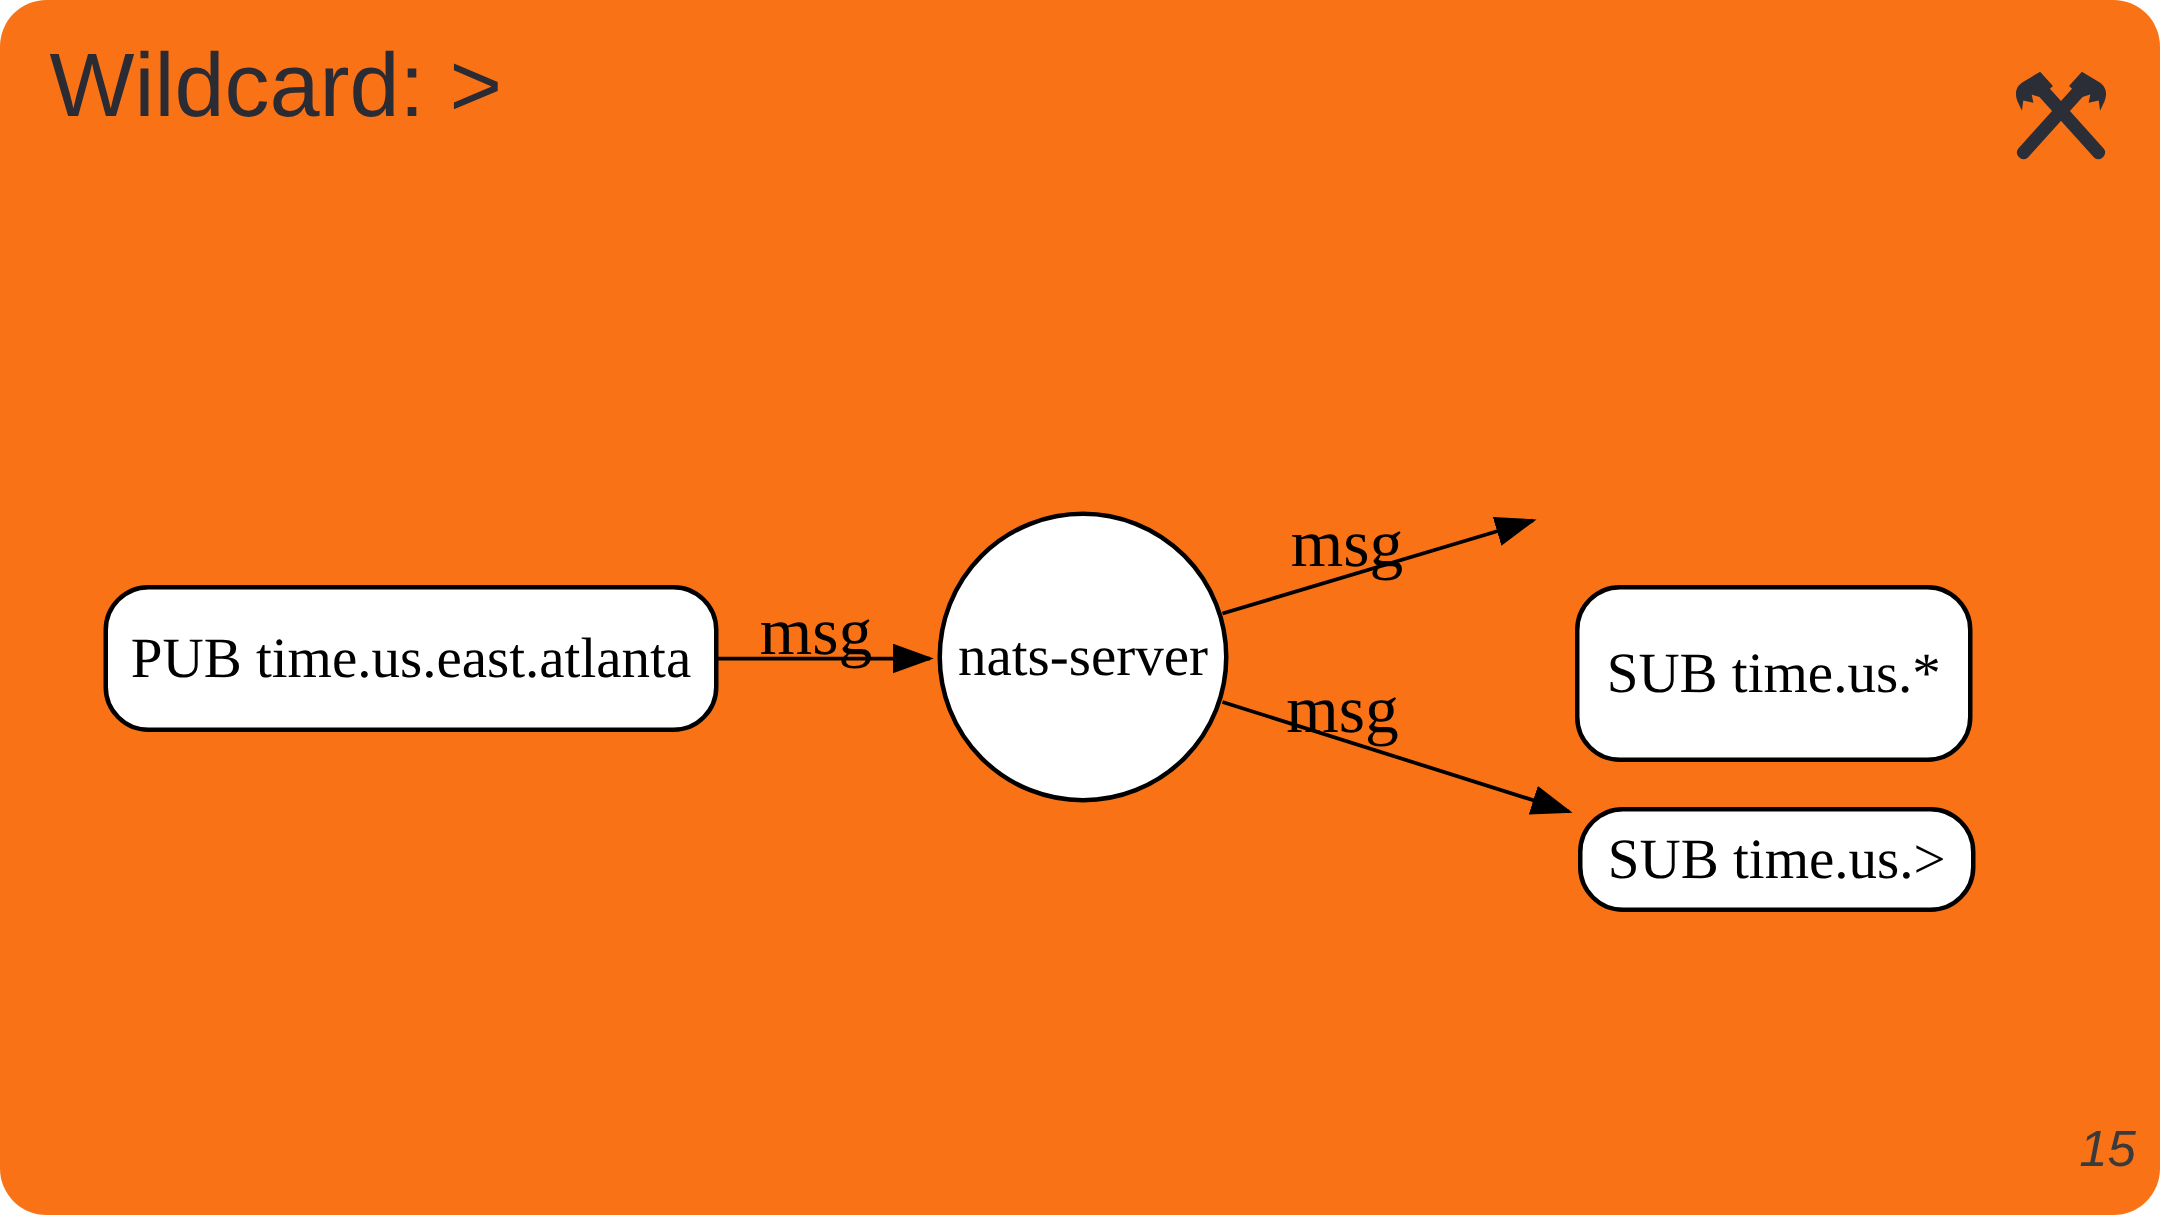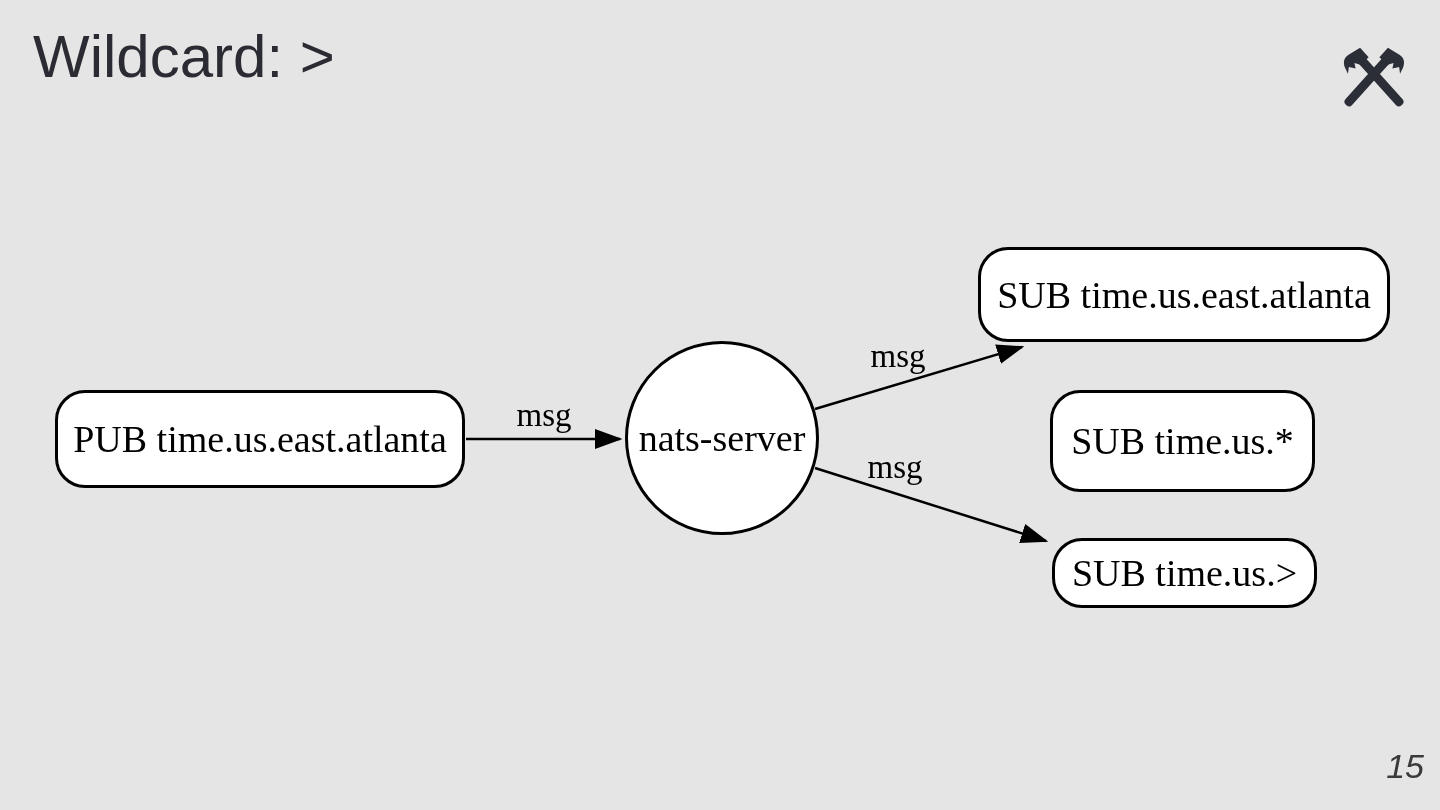--- a/index.html
+++ b/index.html
@@ -1,23 +1,24 @@
 <!DOCTYPE html>
 <html><head>
 <meta charset="utf-8">
 <style>
   * { box-sizing: border-box; }
   html, body { margin: 0; padding: 0; background: #fff; }
   .slide {
     position: relative;
     width: 1440px;
     height: 810px;
-    background: #e5e5e5;
+    background: #f97316;
     overflow: hidden;
     font-family: "Liberation Sans", sans-serif;
+    border-radius: 31px;
   }
   .title {
     position: absolute;
     left: 33px;
     top: 24px;
     margin: 0;
     font-size: 60px;
     font-weight: 400;
     color: #2b2b33;
     line-height: 1.1;
@@ -51,31 +52,31 @@
     white-space: nowrap;
   }
   .box {
     border: 3px solid #000000;
     border-radius: 30px;
   }
   .circle {
     border: 3px solid #000000;
     border-radius: 50%;
   }
-  .node-pub  { left: 55px;   top: 390px; width: 410px; height: 98px; }
+  .node-pub  { left: 69px;   top: 390px; width: 410px; height: 98px; }
   .node-server { left: 625px; top: 341px; width: 194px; height: 194px; }
   .node-sub1 { left: 978px;  top: 247px; width: 412px; height: 95px; }
-  .node-sub2 { left: 1050px; top: 390px; width: 265px; height: 102px; }
+  .node-sub2 { left: 1050px; top: 390px; width: 265px; height: 118px; }
   .node-sub3 { left: 1052px; top: 538px; width: 265px; height: 70px; }
   .edge-label {
     position: absolute;
     width: 90px;
     text-align: center;
     font-family: "Liberation Serif", "DejaVu Serif", serif;
-    font-size: 33px;
+    font-size: 45px;
     line-height: 1;
     color: #000000;
   }
   .edge-label-1 { left: 499px; top: 399px; }
   .edge-label-2 { left: 853px; top: 340px; }
   .edge-label-3 { left: 850px; top: 451px; }
   .page-number {
     position: absolute;
     right: 16px;
     top: 749px;
@@ -117,21 +118,20 @@
       </defs>
       <line x1="466" y1="439" x2="620" y2="439" stroke="#000000" stroke-width="2.5" marker-end="url(#arrowhead)"></line>
       <line x1="815" y1="409" x2="1022" y2="347" stroke="#000000" stroke-width="2.5" marker-end="url(#arrowhead)"></line>
       <line x1="815" y1="468" x2="1046" y2="541" stroke="#000000" stroke-width="2.5" marker-end="url(#arrowhead)"></line>
     </svg>
 
     <div class="node box node-pub">PUB time.us.east.atlanta</div>
 
     <div class="node circle node-server">nats-server</div>
 
-    <div class="node box node-sub1">SUB time.us.east.atlanta</div>
 
     <div class="node box node-sub2">SUB time.us.*</div>
 
     <div class="node box node-sub3">SUB time.us.&gt;</div>
 
     <div class="edge-label edge-label-1">msg</div>
 
     <div class="edge-label edge-label-2">msg</div>
 
     <div class="edge-label edge-label-3">msg</div>

